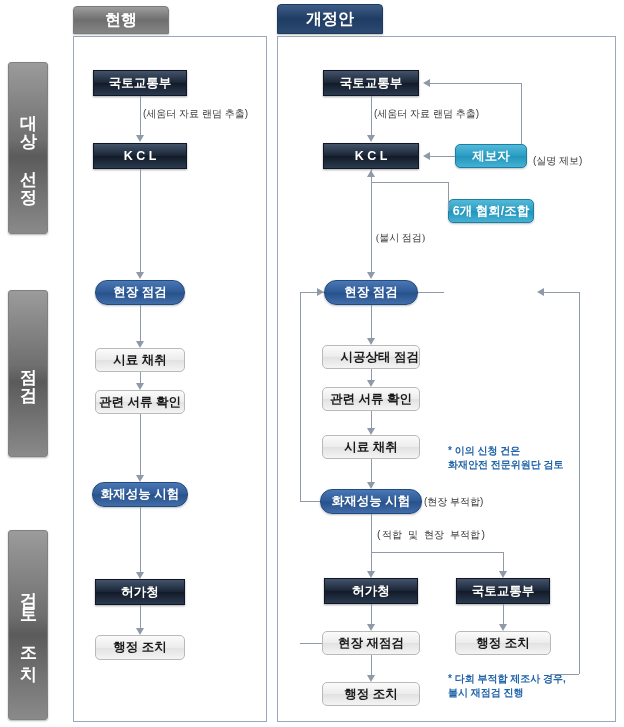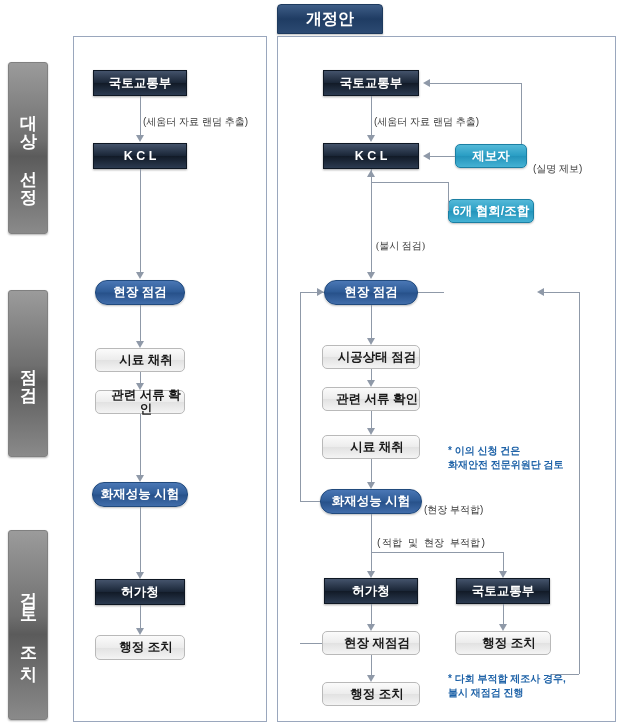--- a/index.html
+++ b/index.html
@@ -42,50 +42,53 @@
     color:#ffffff;border:1px solid #214a7d;border-radius:12px;
     box-shadow:0 1px 2px rgba(0,0,0,.25);
   }
   .n-cyan{
     background:linear-gradient(180deg,#54b9d8 0%,#2a9ec4 48%,#2494bb 52%,#45b2d4 100%);
     color:#ffffff;border:1px solid #1b7fa3;border-radius:5px;
     box-shadow:0 1px 2px rgba(0,0,0,.25);
   }
   .n-light{
     background:linear-gradient(180deg,#fbfbfb 0%,#ececec 50%,#e2e2e2 52%,#f4f4f4 100%);
-    color:#1a1a1a;border:1px solid #b9b9b9;border-radius:5px;padding-left:12px;
+    color:#1a1a1a;border:1px solid #b9b9b9;border-radius:5px;
   }
 
   
   .vline{position:absolute;width:0;border-left:1.4px solid #8f99a8;}
   .hline{position:absolute;height:0;border-top:1.4px solid #8f99a8;}
   .arrow-d{position:absolute;width:0;height:0;border-left:4.5px solid transparent;border-right:4.5px solid transparent;border-top:7px solid #8f99a8;}
   .arrow-l{position:absolute;width:0;height:0;border-top:4.5px solid transparent;border-bottom:4.5px solid transparent;border-right:7px solid #8f99a8;}
   .arrow-r{position:absolute;width:0;height:0;border-top:4.5px solid transparent;border-bottom:4.5px solid transparent;border-left:7px solid #8f99a8;}
   .arrow-u{position:absolute;width:0;height:0;border-left:4.5px solid transparent;border-right:4.5px solid transparent;border-bottom:7px solid #8f99a8;}
 
-  .note{position:absolute;font-size:10px;color:#3b3b3b;white-space:nowrap;margin-top:8px;}
+  .note{position:absolute;font-size:10px;color:#3b3b3b;white-space:nowrap;}
   .note-blue{position:absolute;font-size:10px;color:#1f63a8;line-height:1.35;font-weight:bold;}
 </style>
 </head>
 <body>
 
 <div class="stage">
 
   <div class="stage-label" style="left:8px;top:62px;height:170px;">
     <span>대상 선정</span>
   </div>
   <div class="stage-label" style="left:8px;top:290px;height:165px;">
     <span>점검</span>
   </div>
   <div class="stage-label" style="left:8px;top:530px;height:188px;">
     <span>검토 조치</span>
   </div>
 
   <div class="panel" style="left:73px;top:36px;width:192px;height:684px;"></div>
+  <div class="panel-title title-gray" style="left:73px;top:6px;width:94px;height:26px;">
+    <span>현행</span>
+  </div>
 
   <div class="panel" style="left:277px;top:36px;width:337px;height:684px;"></div>
   <div class="panel-title title-navy" style="left:277px;top:4px;width:104px;height:28px;">
     <span>개정안</span>
   </div>
 
   <div class="node n-dark" style="left:93px;top:70px;width:94px;height:26px;">
     <span>국토교통부</span>
   </div>
   <div class="vline" style="left:140px;top:96px;height:40px;"></div>
@@ -170,21 +173,21 @@
   </div>
   <div class="hline" style="left:418px;top:292px;width:26px;"></div>
 
   <div class="vline" style="left:579px;top:292px;height:382px;"></div>
   <div class="hline" style="left:544px;top:292px;width:35px;"></div>
   <div class="arrow-l" style="left:537px;top:287.5px;"></div>
 
   <div class="vline" style="left:371px;top:305px;height:34px;"></div>
   <div class="arrow-d" style="left:366.5px;top:338px;"></div>
 
-  <div class="node n-light" style="left:322px;top:345px;width:98px;height:24px;">
+  <div class="node n-light" style="left:322px;top:345px;width:98px;height:24px;justify-content:flex-end;">
     <span>시공상태 점검</span>
   </div>
   <div class="vline" style="left:371px;top:369px;height:12px;"></div>
   <div class="arrow-d" style="left:366.5px;top:380px;"></div>
 
   <div class="node n-light" style="left:322px;top:387px;width:98px;height:24px;">
     <span>관련 서류 확인</span>
   </div>
   <div class="vline" style="left:371px;top:411px;height:18px;"></div>
   <div class="arrow-d" style="left:366.5px;top:428px;"></div>

